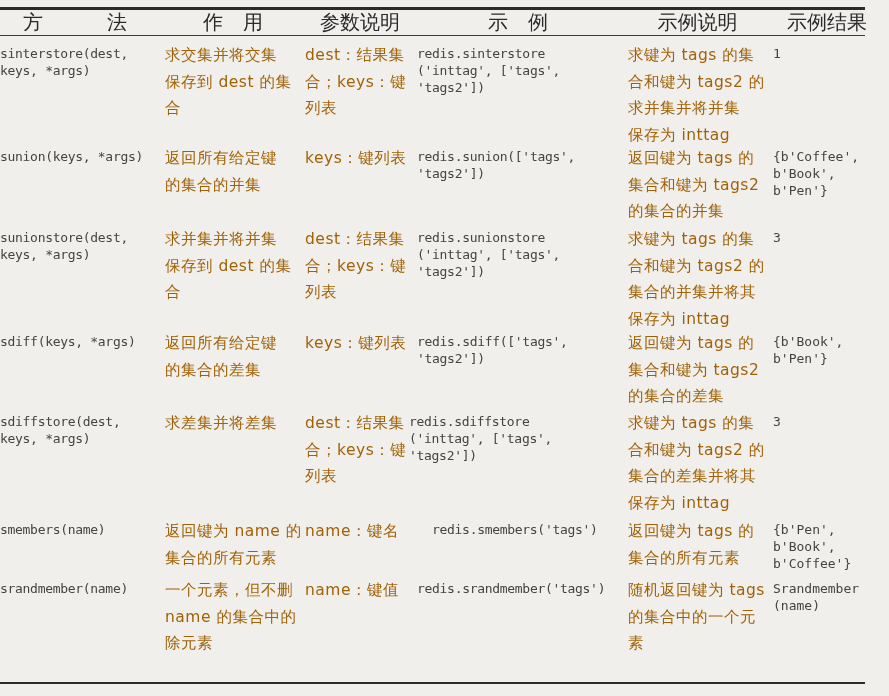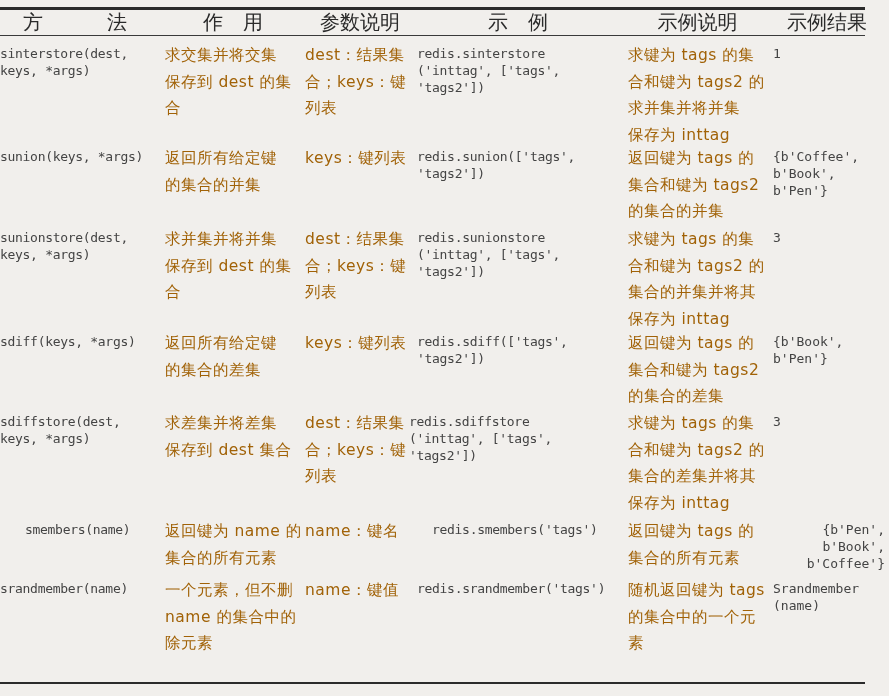--- a/index.html
+++ b/index.html
@@ -148,21 +148,20 @@
         <span class="line">b'Pen'}</span>
       </div>
     </div>
     <div>
       <div class="cell mono" style="left: 0px; width: 160px; top: 413px;">
         <span class="line">sdiffstore(dest,</span>
         <span class="line">keys, *args)</span>
       </div>
       <div class="cell cn" style="left: 165px; width: 140px; top: 410px;">
         <span class="line">求差集并将差集</span>
-        <span class="line">保存到 dest 集合</span>
       </div>
       <div class="cell cn" style="left: 305px; width: 112px; top: 410px;">
         <span class="line">dest：结果集</span>
         <span class="line">合；keys：键</span>
         <span class="line">列表</span>
       </div>
       <div class="cell mono" style="left: 401px; width: 205px; top: 413px; margin-left: 8px;">
         <span class="line">redis.sdiffstore</span>
         <span class="line">('inttag', ['tags',</span>
         <span class="line">'tags2'])</span>
@@ -171,38 +170,38 @@
         <span class="line">求键为 tags 的集</span>
         <span class="line">合和键为 tags2 的</span>
         <span class="line">集合的差集并将其</span>
         <span class="line">保存为 inttag</span>
       </div>
       <div class="cell res" style="left: 773px; width: 112px; top: 413px;">
         <span class="line">3</span>
       </div>
     </div>
     <div>
-      <div class="cell mono" style="left: 12px; width: 160px; top: 521px; padding-left: 13px;">
+      <div class="cell mono" style="left: 0px; width: 160px; top: 521px;">
         <span class="line">smembers(name)</span>
       </div>
       <div class="cell cn" style="left: 165px; width: 140px; top: 518px;">
         <span class="line">返回键为 name 的</span>
         <span class="line">集合的所有元素</span>
       </div>
       <div class="cell cn" style="left: 305px; width: 112px; top: 518px;">
         <span class="line">name：键名</span>
       </div>
       <div class="cell mono" style="left: 417px; width: 205px; top: 521px; margin-left: 15px;">
         <span class="line">redis.smembers('tags')</span>
       </div>
       <div class="cell cn" style="left: 628px; width: 142px; top: 518px;">
         <span class="line">返回键为 tags 的</span>
         <span class="line">集合的所有元素</span>
       </div>
-      <div class="cell res" style="left: 773px; width: 112px; top: 521px; text-align: right;">
+      <div class="cell res" style="left: 773px; width: 112px; top: 521px;">
         <span class="line">{b'Pen',</span>
         <span class="line">b'Book',</span>
         <span class="line">b'Coffee'}</span>
       </div>
     </div>
     <div>
       <div class="cell mono" style="left: 0px; width: 160px; top: 580px;">
         <span class="line">srandmember(name)</span>
       </div>
       <div class="cell cn" style="left: 165px; width: 140px; top: 577px;">

